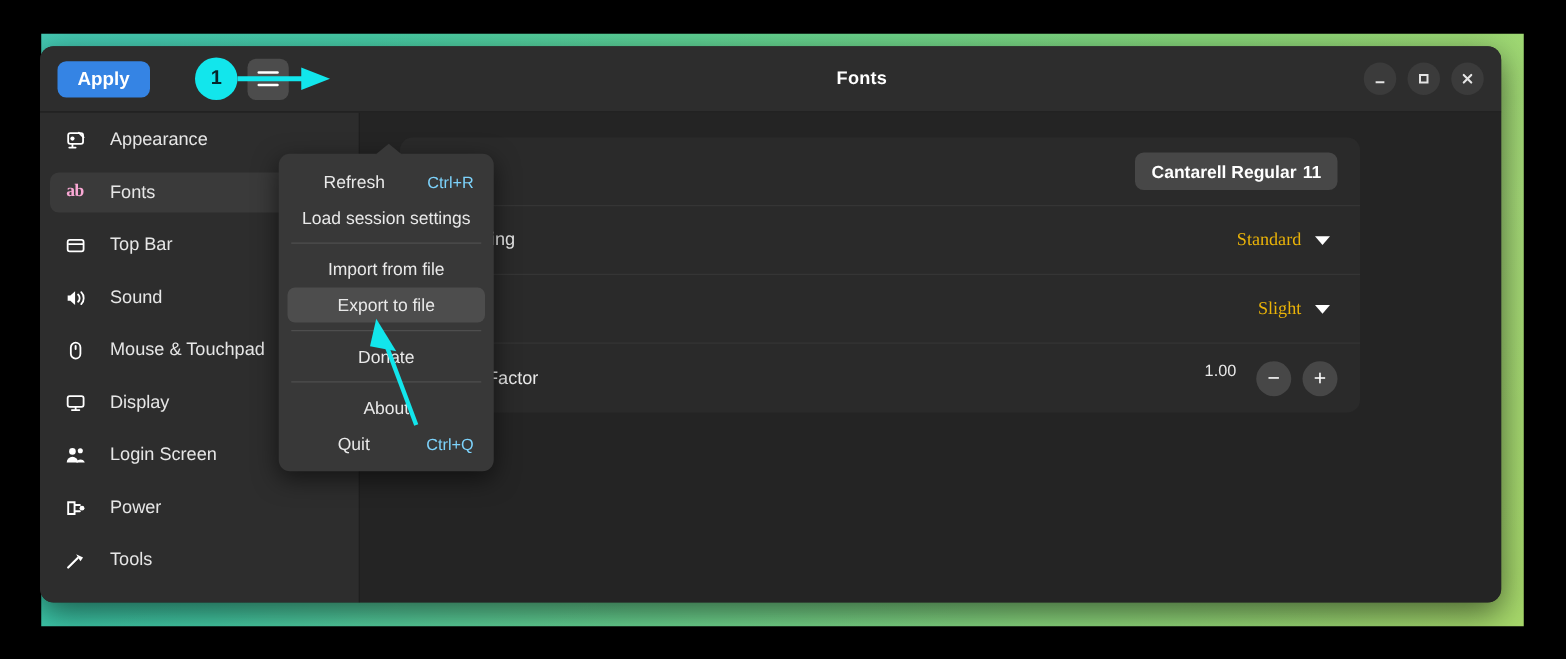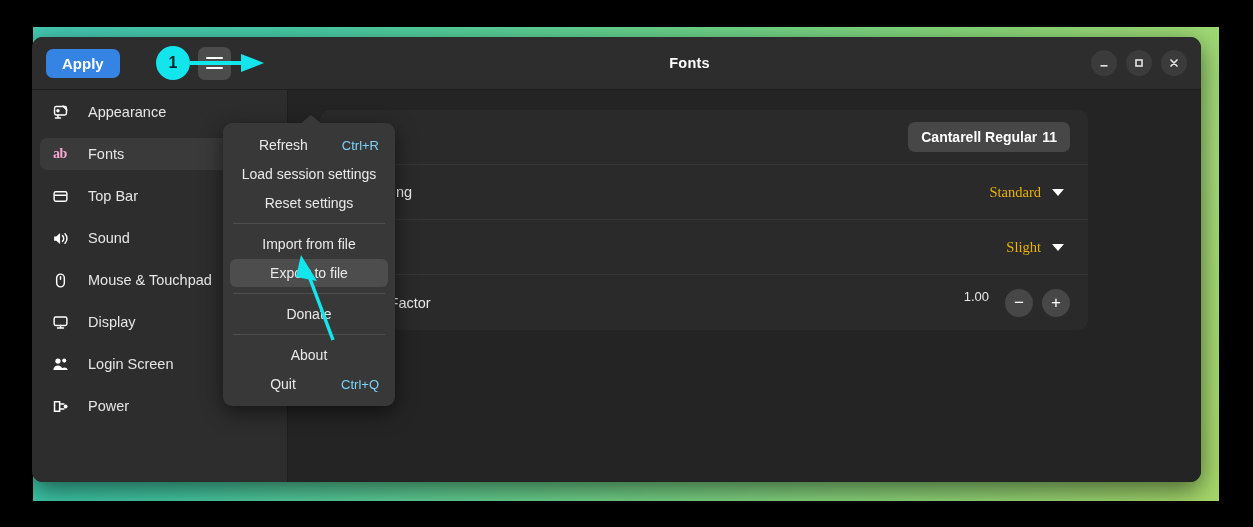--- a/index.html
+++ b/index.html
@@ -456,20 +456,29 @@
           <span class="side-icon">
             <svg width="17" height="17" viewBox="0 0 20 20">
               <path d="M3 4.5 h6 v11 h-6 z" fill="none" stroke="#fff" stroke-width="1.8"></path>
               <path d="M9.5 7 h4.5 M9.5 13 h4.5" stroke="#fff" stroke-width="1.8" stroke-linecap="round"></path>
               <circle cx="16" cy="10" r="2.3" fill="#fff"></circle>
             </svg>
           </span>
           <span>Power</span>
         </div>
 
+        <div class="side-item">
+          <span class="side-icon">
+            <svg width="17" height="17" viewBox="0 0 20 20">
+              <path d="M3 16.5 L12 7.5" stroke="#fff" stroke-width="2.1" stroke-linecap="round"></path>
+              <path d="M10.5 4 L17 7 L14.5 10.5 z" fill="#fff"></path>
+            </svg>
+          </span>
+          <span>Tools</span>
+        </div>
       </div>
 
       <div id="content">
         <div id="settings-list">
 
           <div class="srow">
             <span class="srow-label">Font</span>
             <div class="srow-right">
               <button class="pill">
                 <span>Cantarell Regular</span><span class="sz">11</span>
@@ -513,23 +522,20 @@
     <div id="popup-tail"></div>
     <div id="popup">
 
       <div class="mi">
         <span class="mi-label">Refresh</span>
         <span class="mi-accel">Ctrl+R</span>
       </div>
       <div class="mi">
         <span class="mi-label">Load session settings</span>
       </div>
-      <div class="mi">
-        <span class="mi-label">Reset settings</span>
-      </div>
 
       <div class="msep"></div>
 
       <div class="mi">
         <span class="mi-label">Import from file</span>
       </div>
       <div class="mi hl">
         <span class="mi-label">Export to file</span>
       </div>
 

